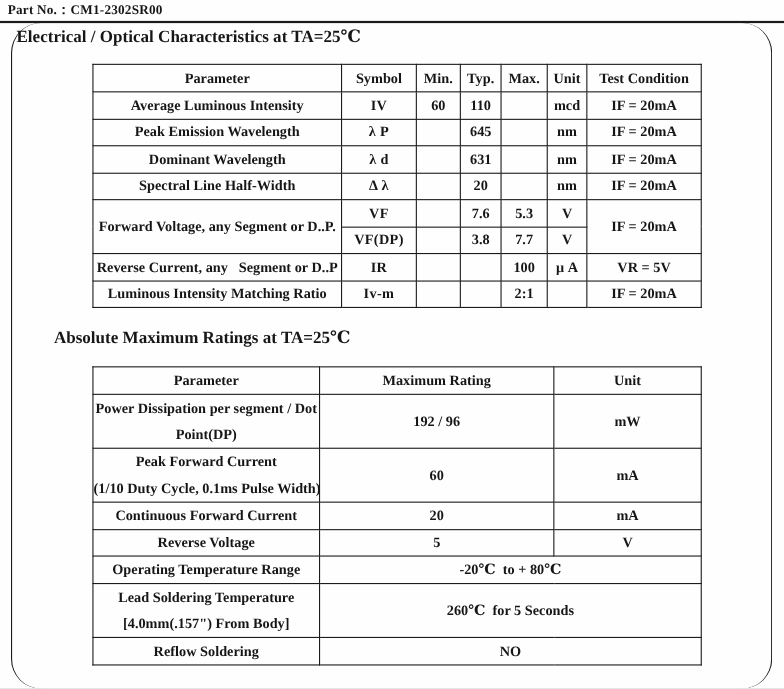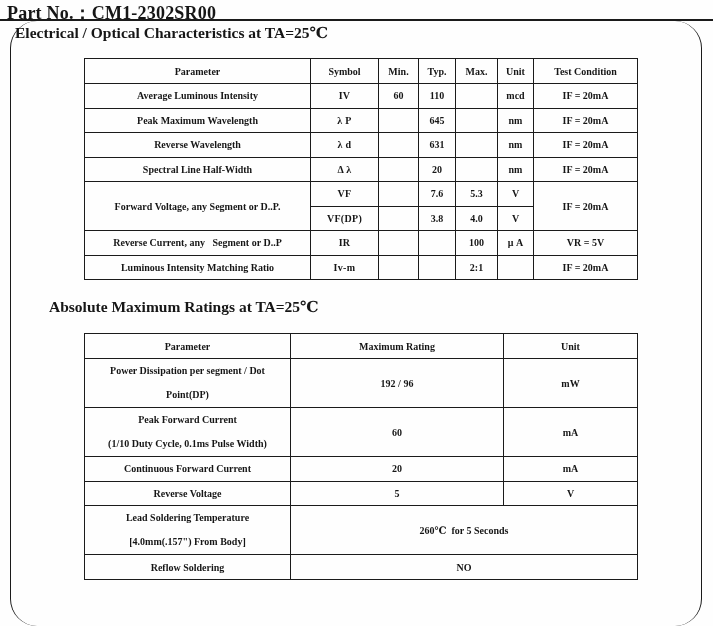--- a/index.html
+++ b/index.html
@@ -7,39 +7,39 @@
     position:relative;
     width:713px;height:626px;
     background:#fefefe;
     overflow:hidden;
     font-family:"Liberation Serif","DejaVu Serif",serif;
     font-weight:700;
     color:#161616;
   }
   .partno{
     position:absolute;left:7px;top:1px;
-    font-size:18px;letter-spacing:.2px;
+    font-size:12px;letter-spacing:.2px;
   }
   .toprule{
     position:absolute;left:0;top:19px;width:713px;height:2px;background:#1b1b1b;
   }
   .outerbox{
     position:absolute;left:10px;top:21px;width:690px;height:605px;
     border-left:1.5px solid #1b1b1b;
     border-right:1.5px solid #1b1b1b;
     border-radius:27px;
   }
   .sec-title{position:absolute;font-size:15.5px;white-space:nowrap;}
   .sec1{left:4px;top:2px;}
   .sec2{left:38px;top:276px;}
   table.t{
     position:absolute;
     border-collapse:collapse;
     table-layout:fixed;
-    font-size:10px;
+    font-size:13px;
   }
   .t1{left:73px;top:37px;width:553px;}
   .t2{left:73px;top:312px;width:553px;}
   table.t th,table.t td{
     border:1.5px solid #1b1b1b;
     padding:0;
     text-align:center;
     vertical-align:middle;
     font-weight:700;
     overflow:hidden;
@@ -86,30 +86,30 @@
         <tr class="h24">
           <td class="pl">Average Luminous Intensity</td>
           <td class="sym">IV</td>
           <td>60</td>
           <td>110</td>
           <td></td>
           <td>mcd</td>
           <td>IF = 20mA</td>
         </tr>
         <tr class="h24">
-          <td class="pl">Peak Maximum Wavelength</td>
+          <td class="pl">Peak Emission Wavelength</td>
           <td class="sym">λ P</td>
           <td></td>
           <td>645</td>
           <td></td>
           <td>nm</td>
           <td>IF = 20mA</td>
         </tr>
         <tr class="h24">
-          <td class="pl">Reverse Wavelength</td>
+          <td class="pl">Dominant Wavelength</td>
           <td class="sym">λ d</td>
           <td></td>
           <td>631</td>
           <td></td>
           <td>nm</td>
           <td>IF = 20mA</td>
         </tr>
         <tr class="h24">
           <td class="pl">Spectral Line Half-Width</td>
           <td class="sym">Δ λ</td>
@@ -125,21 +125,21 @@
           <td></td>
           <td>7.6</td>
           <td>5.3</td>
           <td>V</td>
           <td rowspan="2">IF = 20mA</td>
         </tr>
         <tr class="h24">
           <td class="sym">VF(DP)</td>
           <td></td>
           <td>3.8</td>
-          <td>4.0</td>
+          <td>7.7</td>
           <td>V</td>
         </tr>
         <tr class="h24">
           <td class="pl">Reverse Current, any&nbsp;&nbsp;&nbsp;Segment or D..P</td>
           <td class="sym">IR</td>
           <td></td>
           <td></td>
           <td>100</td>
           <td>μ A</td>
           <td>VR = 5V</td>
@@ -191,20 +191,24 @@
         <tr class="h24">
           <td class="pl">Continuous Forward Current</td>
           <td>20</td>
           <td>mA</td>
         </tr>
         <tr class="h24">
           <td class="pl">Reverse Voltage</td>
           <td>5</td>
           <td>V</td>
         </tr>
+        <tr class="h24">
+          <td class="pl">Operating Temperature Range</td>
+          <td colspan="2">-20℃&nbsp; to + 80℃</td>
+        </tr>
         <tr class="h49">
           <td class="pl">
             <span class="ln">Lead Soldering Temperature</span>
             <span class="ln">[4.0mm(.157") From Body]</span>
           </td>
           <td colspan="2">260℃&nbsp; for 5 Seconds</td>
         </tr>
         <tr class="h25">
           <td class="pl">Reflow Soldering</td>
           <td colspan="2">NO</td>

